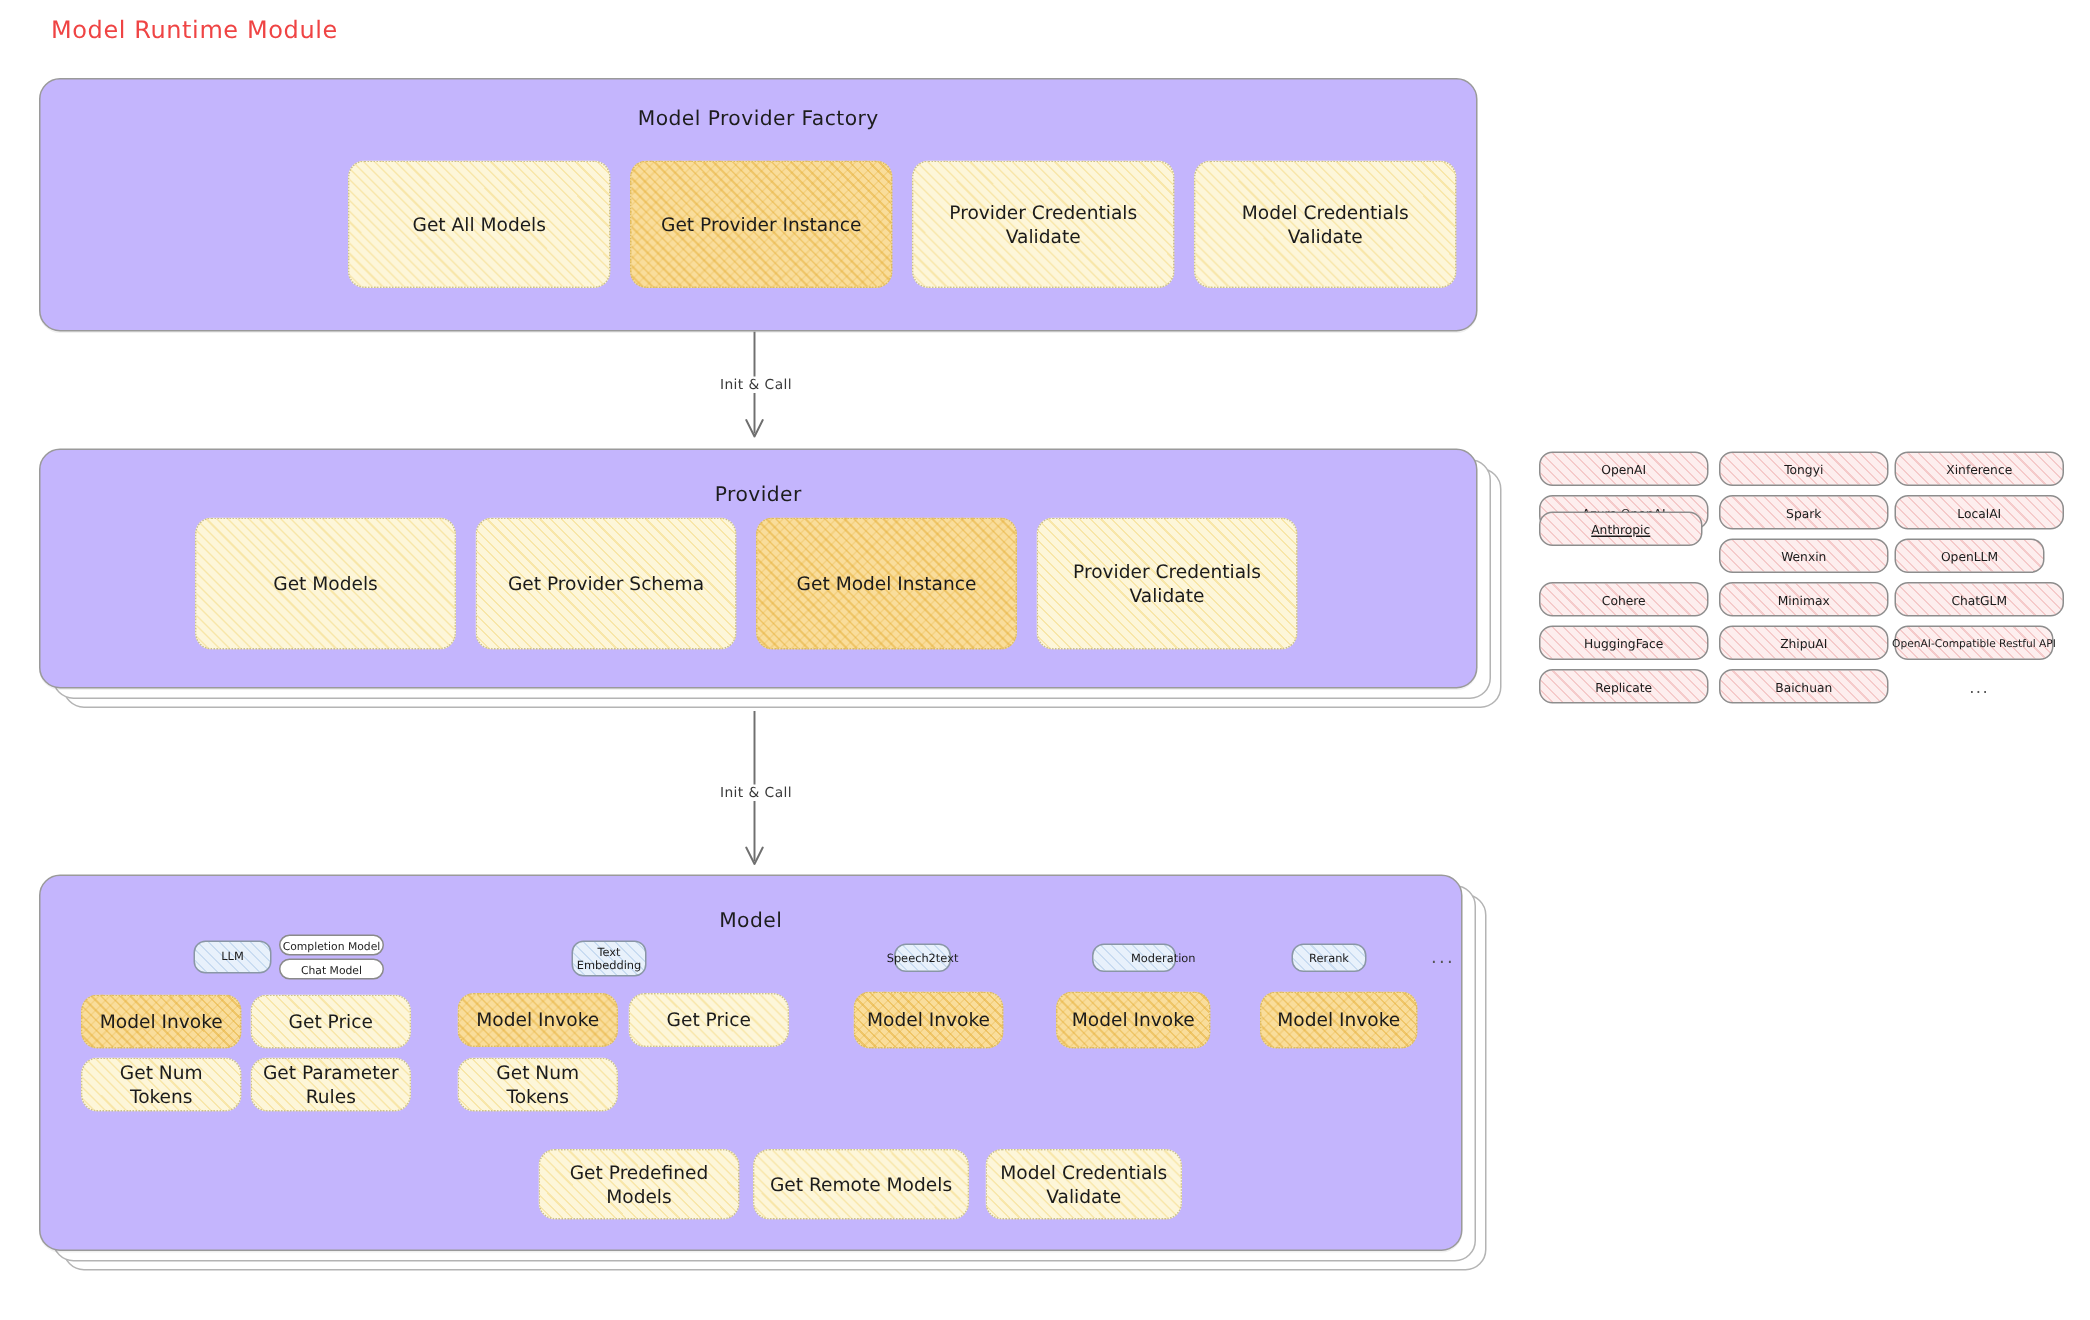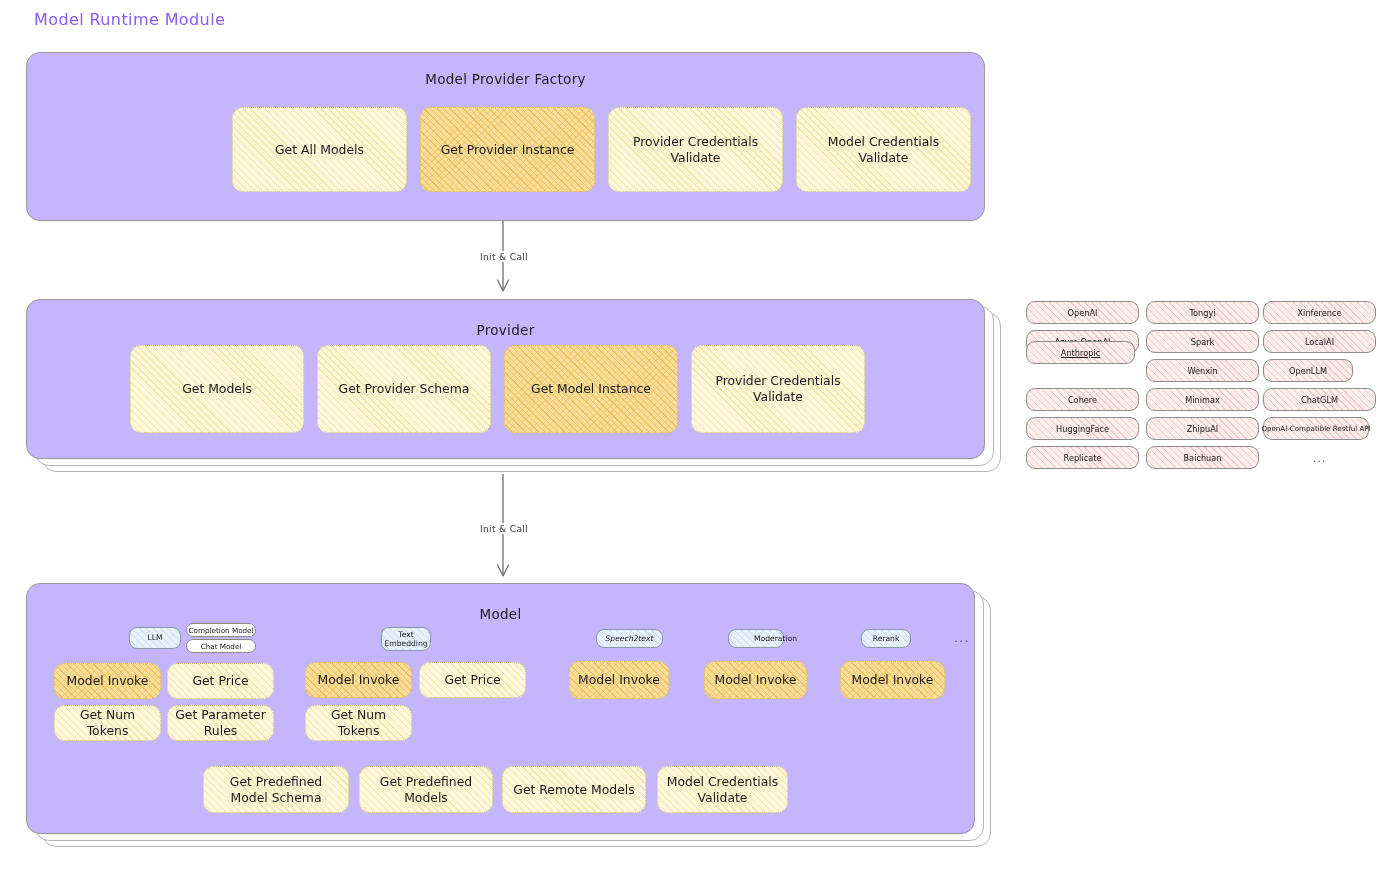--- a/index.html
+++ b/index.html
@@ -15,21 +15,21 @@
   #stage{position:absolute;left:0;top:0;width:1393px;height:880px;}
 
   
   .abs{position:absolute;box-sizing:border-box;}
 
   
   .page-title{
     left:34px;top:10px;
     font-size:16px;
     letter-spacing:.4px;
-    color:#8b5cf6;
+    color:#ef4444;
     white-space:nowrap;
   }
 
   
   .card{
     background:#c4b5fd;
     border:1.4px solid #9a9a9a;
     border-radius:14px;
     box-shadow:0 1px 0 rgba(0,0,0,.06);
   }
@@ -227,21 +227,21 @@
   <div class="abs pchip" style="left:1146px;top:446px;width:113px;height:23px;">
     <span>Baichuan</span>
   </div>
 
   <div class="abs pchip" style="left:1263px;top:301px;width:113px;height:23px;">
     <span>Xinference</span>
   </div>
   <div class="abs pchip" style="left:1263px;top:330px;width:113px;height:23px;">
     <span>LocalAI</span>
   </div>
-  <div class="abs pchip" style="left:1263px;top:359px;width:90px;height:23px;">
+  <div class="abs pchip" style="left:1263px;top:359px;width:100px;height:23px;">
     <span>OpenLLM</span>
   </div>
   <div class="abs pchip" style="left:1263px;top:388px;width:113px;height:23px;">
     <span>ChatGLM</span>
   </div>
   <div class="abs pchip" style="left:1263px;top:417px;width:106px;height:23px;font-size:7.1px;">
     <span>OpenAI-Compatible Restful API</span>
   </div>
   <div class="abs ellipsis-chip" style="left:1263px;top:452px;width:113px;">
     <span>...</span>
@@ -288,21 +288,21 @@
   <div class="abs hbox hl" style="left:305px;top:662px;width:107px;height:36px;">
     <span>Model Invoke</span>
   </div>
   <div class="abs hbox" style="left:419px;top:662px;width:107px;height:36px;">
     <span>Get Price</span>
   </div>
   <div class="abs hbox" style="left:305px;top:705px;width:107px;height:36px;">
     <span>Get Num Tokens</span>
   </div>
 
-  <div class="abs bchip" style="left:596px;top:629px;width:67px;height:19px;font-style:italic;">
+  <div class="abs bchip" style="left:596px;top:629px;width:38px;height:19px;">
     <span>Speech2text</span>
   </div>
   <div class="abs hbox hl" style="left:569px;top:661px;width:100px;height:38px;">
     <span>Model Invoke</span>
   </div>
 
   <div class="abs bchip" style="left:728px;top:629px;width:56px;height:19px;padding-left:42px;">
     <span>Moderation</span>
   </div>
   <div class="abs hbox hl" style="left:704px;top:661px;width:103px;height:38px;">
@@ -313,23 +313,20 @@
     <span>Rerank</span>
   </div>
   <div class="abs hbox hl" style="left:840px;top:661px;width:105px;height:38px;">
     <span>Model Invoke</span>
   </div>
 
   <div class="abs dots" style="left:950px;top:631px;width:24px;text-align:center;">
     <span>...</span>
   </div>
 
-  <div class="abs hbox" style="left:203px;top:766px;width:146px;height:47px;">
-    <span>Get Predefined Model Schema</span>
-  </div>
   <div class="abs hbox" style="left:359px;top:766px;width:134px;height:47px;">
     <span>Get Predefined Models</span>
   </div>
   <div class="abs hbox" style="left:502px;top:766px;width:144px;height:47px;">
     <span>Get Remote Models</span>
   </div>
   <div class="abs hbox" style="left:657px;top:766px;width:131px;height:47px;">
     <span>Model Credentials Validate</span>
   </div>
 

